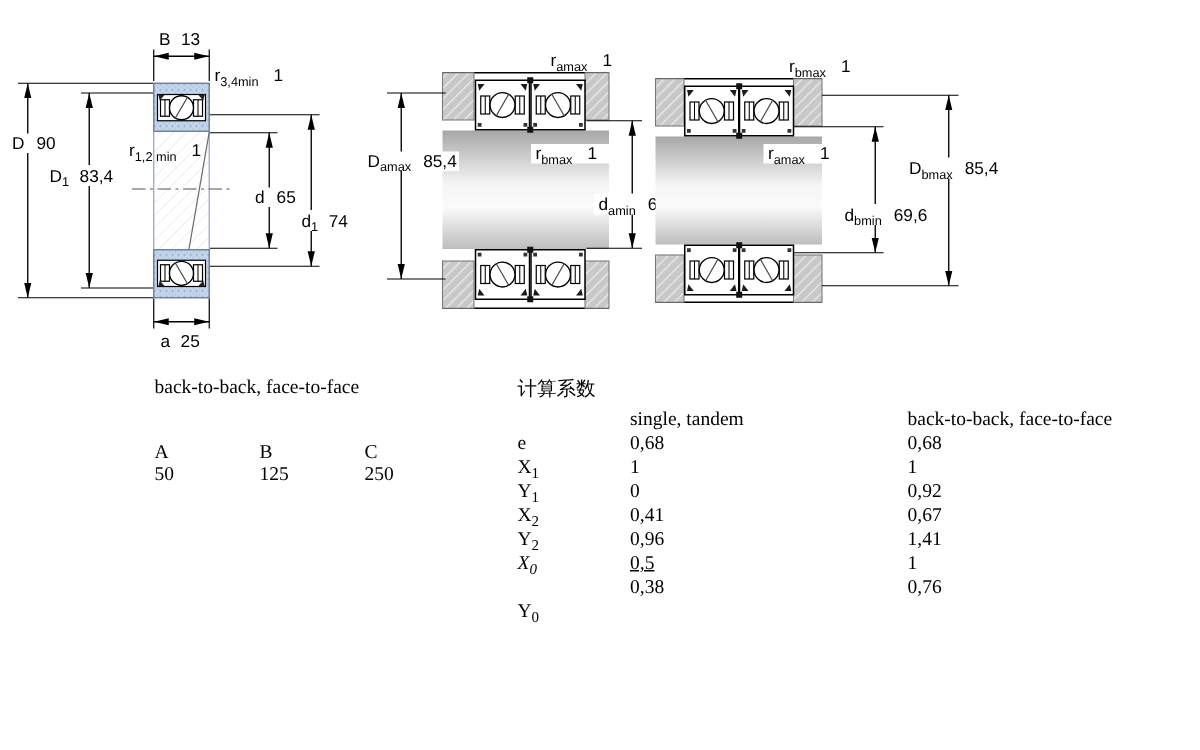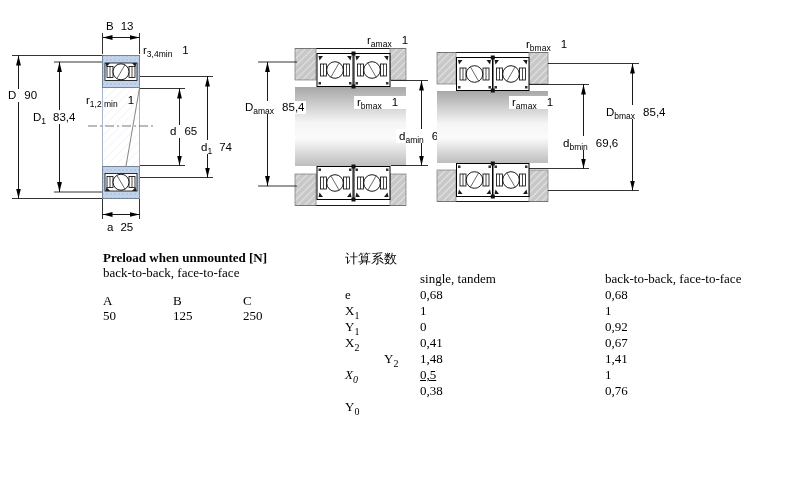--- a/index.html
+++ b/index.html
@@ -179,21 +179,20 @@
     <text x="512" y="106"><tspan>r</tspan><tspan class="sub" dy="3">amax</tspan><tspan dx="10" dy="-3">1</tspan></text>
     <rect x="560" y="136" width="63" height="14" fill="#fff"></rect>
     <text x="563" y="147"><tspan>d</tspan><tspan class="sub" dy="3">bmin</tspan><tspan dx="8" dy="-3">69,6</tspan></text>
     <rect x="603" y="105" width="66" height="14" fill="#fff"></rect>
     <text x="606" y="116"><tspan>D</tspan><tspan class="sub" dy="3">bmax</tspan><tspan dx="8" dy="-3">85,4</tspan></text>
   </g>
 </svg>
 
 
 <div class="tbl" style="left:103px;top:250px;">
-  <div class="title">Preload when unmounted [N]</div>
   <div>back-to-back, face-to-face</div>
 </div>
 <div class="abs tbl" style="left:103px;top:293px;width:70px;">A</div>
 <div class="abs tbl" style="left:173px;top:293px;width:70px;">B</div>
 <div class="abs tbl" style="left:243px;top:293px;width:70px;">C</div>
 <div class="abs tbl" style="left:103px;top:308px;">50</div>
 <div class="abs tbl" style="left:173px;top:308px;">125</div>
 <div class="abs tbl" style="left:243px;top:308px;">250</div>
 
 
@@ -210,22 +209,22 @@
 <div class="abs tbl" style="left:605px;top:303px;">1</div>
 
 <div class="abs tbl" style="left:345px;top:319px;"><span>Y</span><sub>1</sub></div>
 <div class="abs tbl" style="left:420px;top:319px;">0</div>
 <div class="abs tbl" style="left:605px;top:319px;">0,92</div>
 
 <div class="abs tbl" style="left:345px;top:335px;"><span>X</span><sub>2</sub></div>
 <div class="abs tbl" style="left:420px;top:335px;">0,41</div>
 <div class="abs tbl" style="left:605px;top:335px;">0,67</div>
 
-<div class="abs tbl" style="left:345px;top:351px;margin-left:39px;"><span>Y</span><sub>2</sub></div>
-<div class="abs tbl" style="left:420px;top:351px;">1,48</div>
+<div class="abs tbl" style="left:345px;top:351px;"><span>Y</span><sub>2</sub></div>
+<div class="abs tbl" style="left:420px;top:351px;">0,96</div>
 <div class="abs tbl" style="left:605px;top:351px;">1,41</div>
 
 <div class="abs tbl" style="left:345px;top:367px;font-style:italic;"><span>X</span><sub>0</sub></div>
 <div class="abs tbl" style="left:420px;top:367px;text-decoration:underline;">0,5</div>
 <div class="abs tbl" style="left:605px;top:367px;">1</div>
 
 <div class="abs tbl" style="left:345px;top:383px;margin-top:16px;"><span>Y</span><sub>0</sub></div>
 <div class="abs tbl" style="left:420px;top:383px;">0,38</div>
 <div class="abs tbl" style="left:605px;top:383px;">0,76</div>
 

